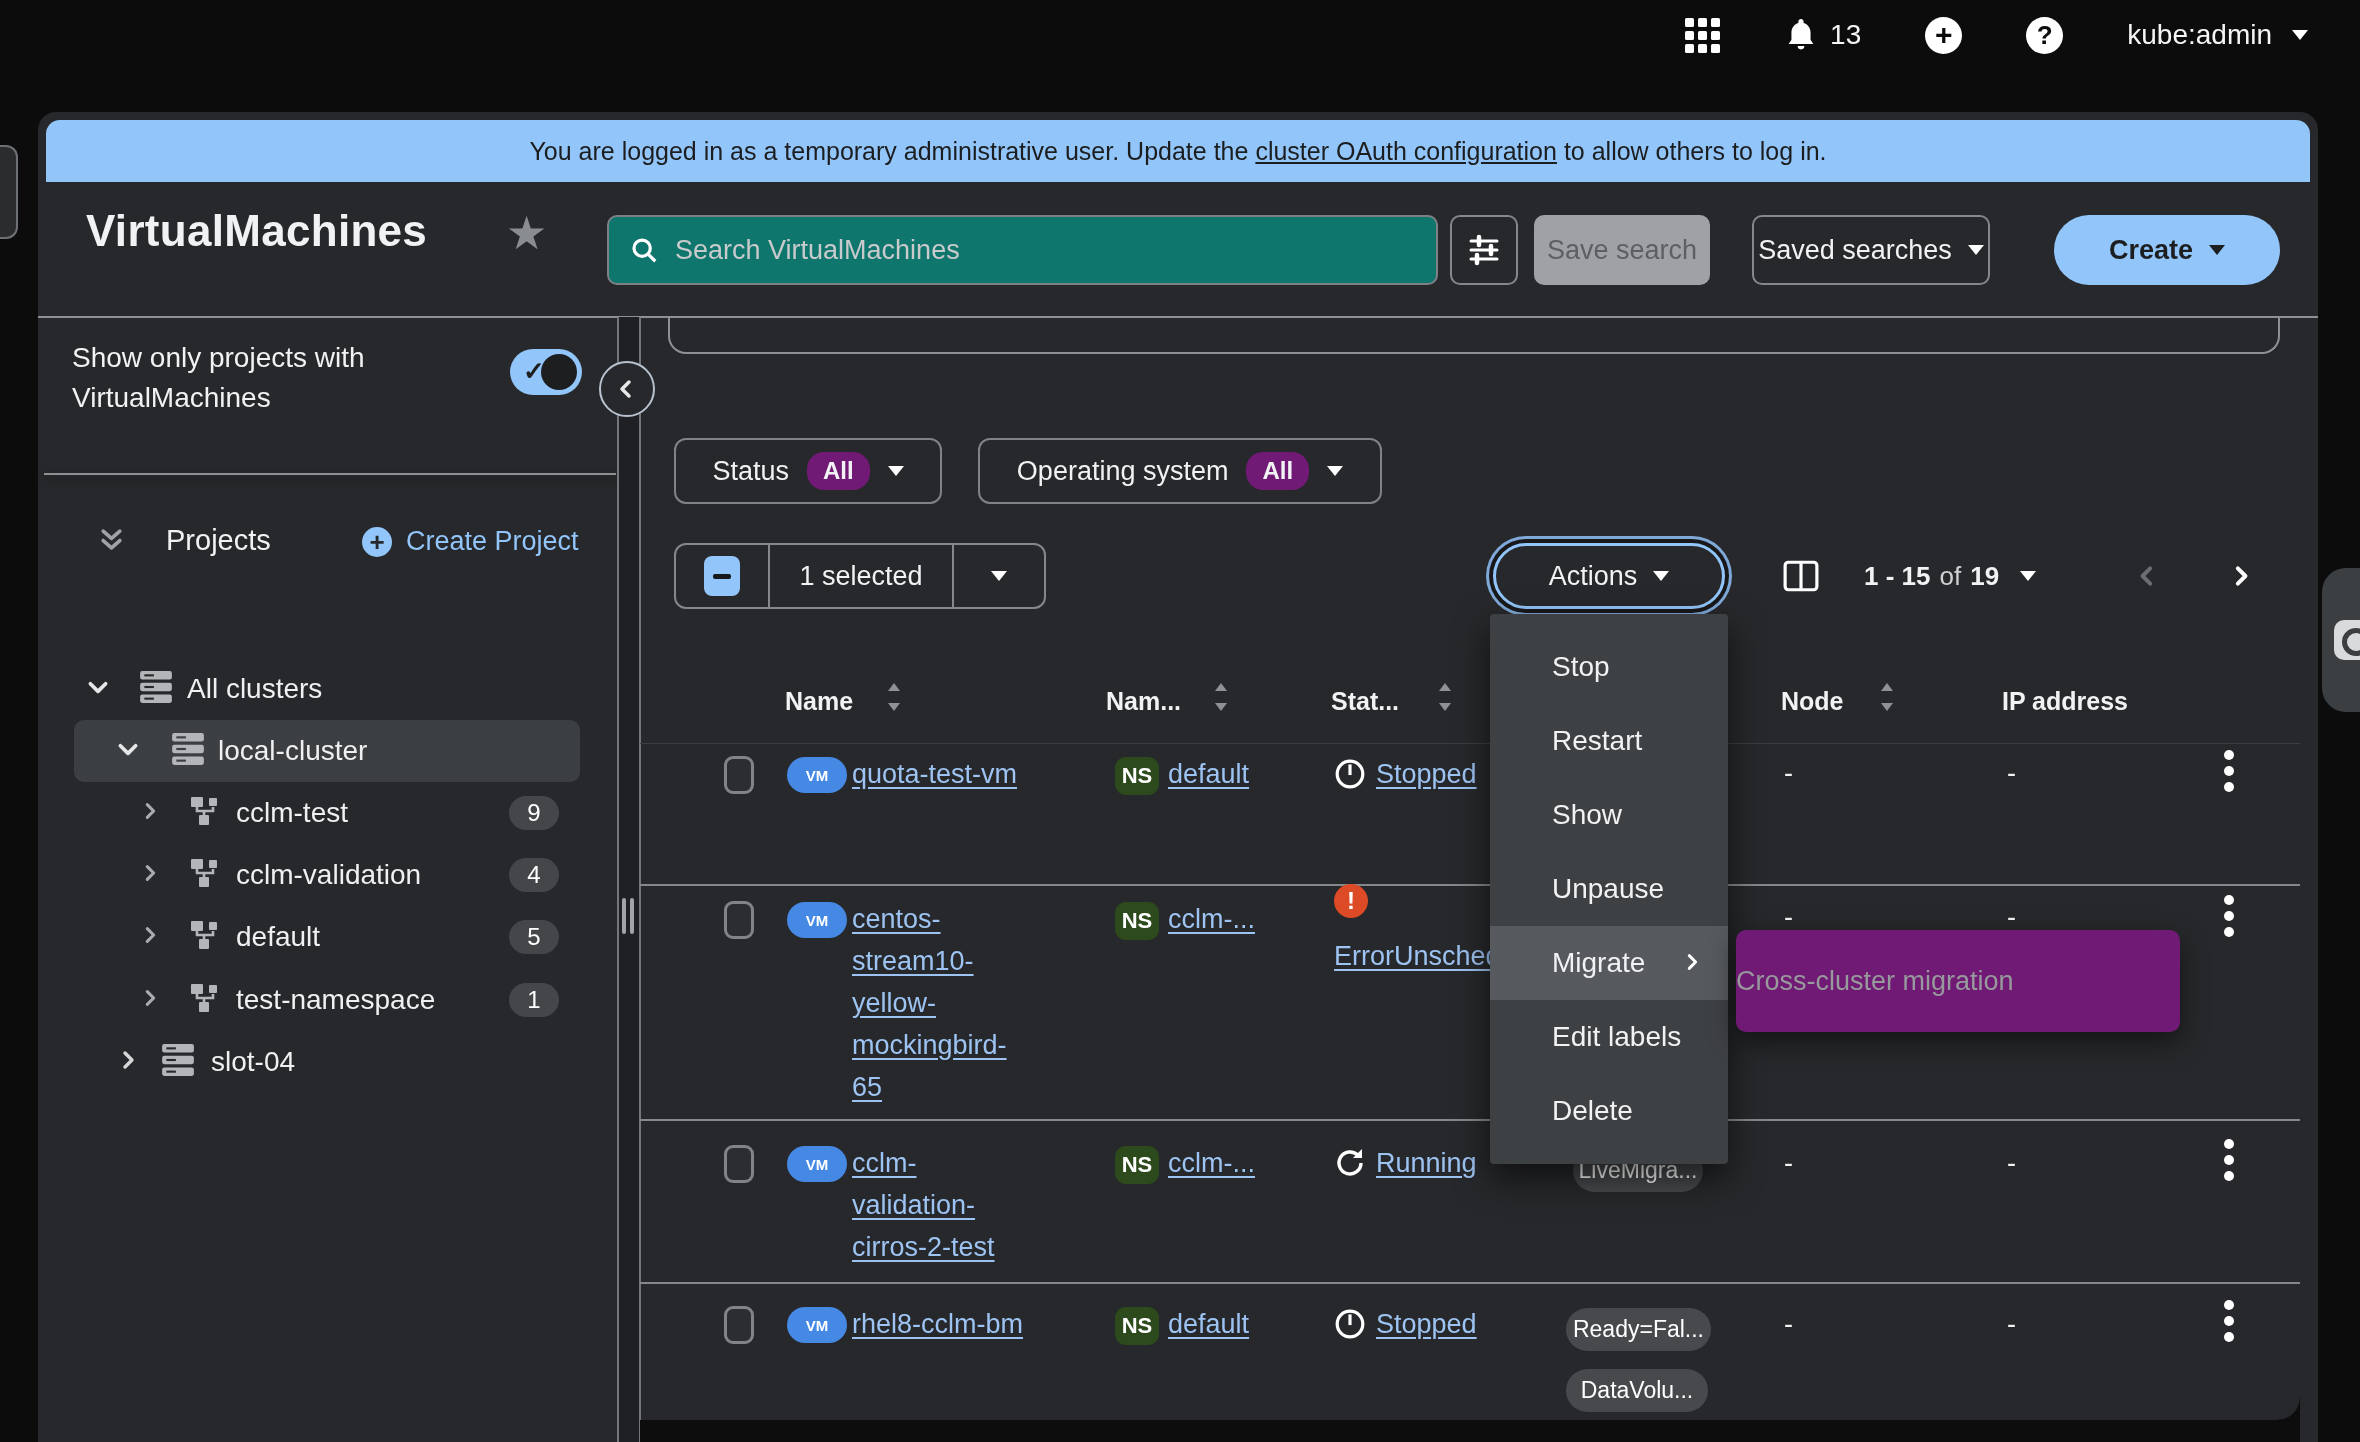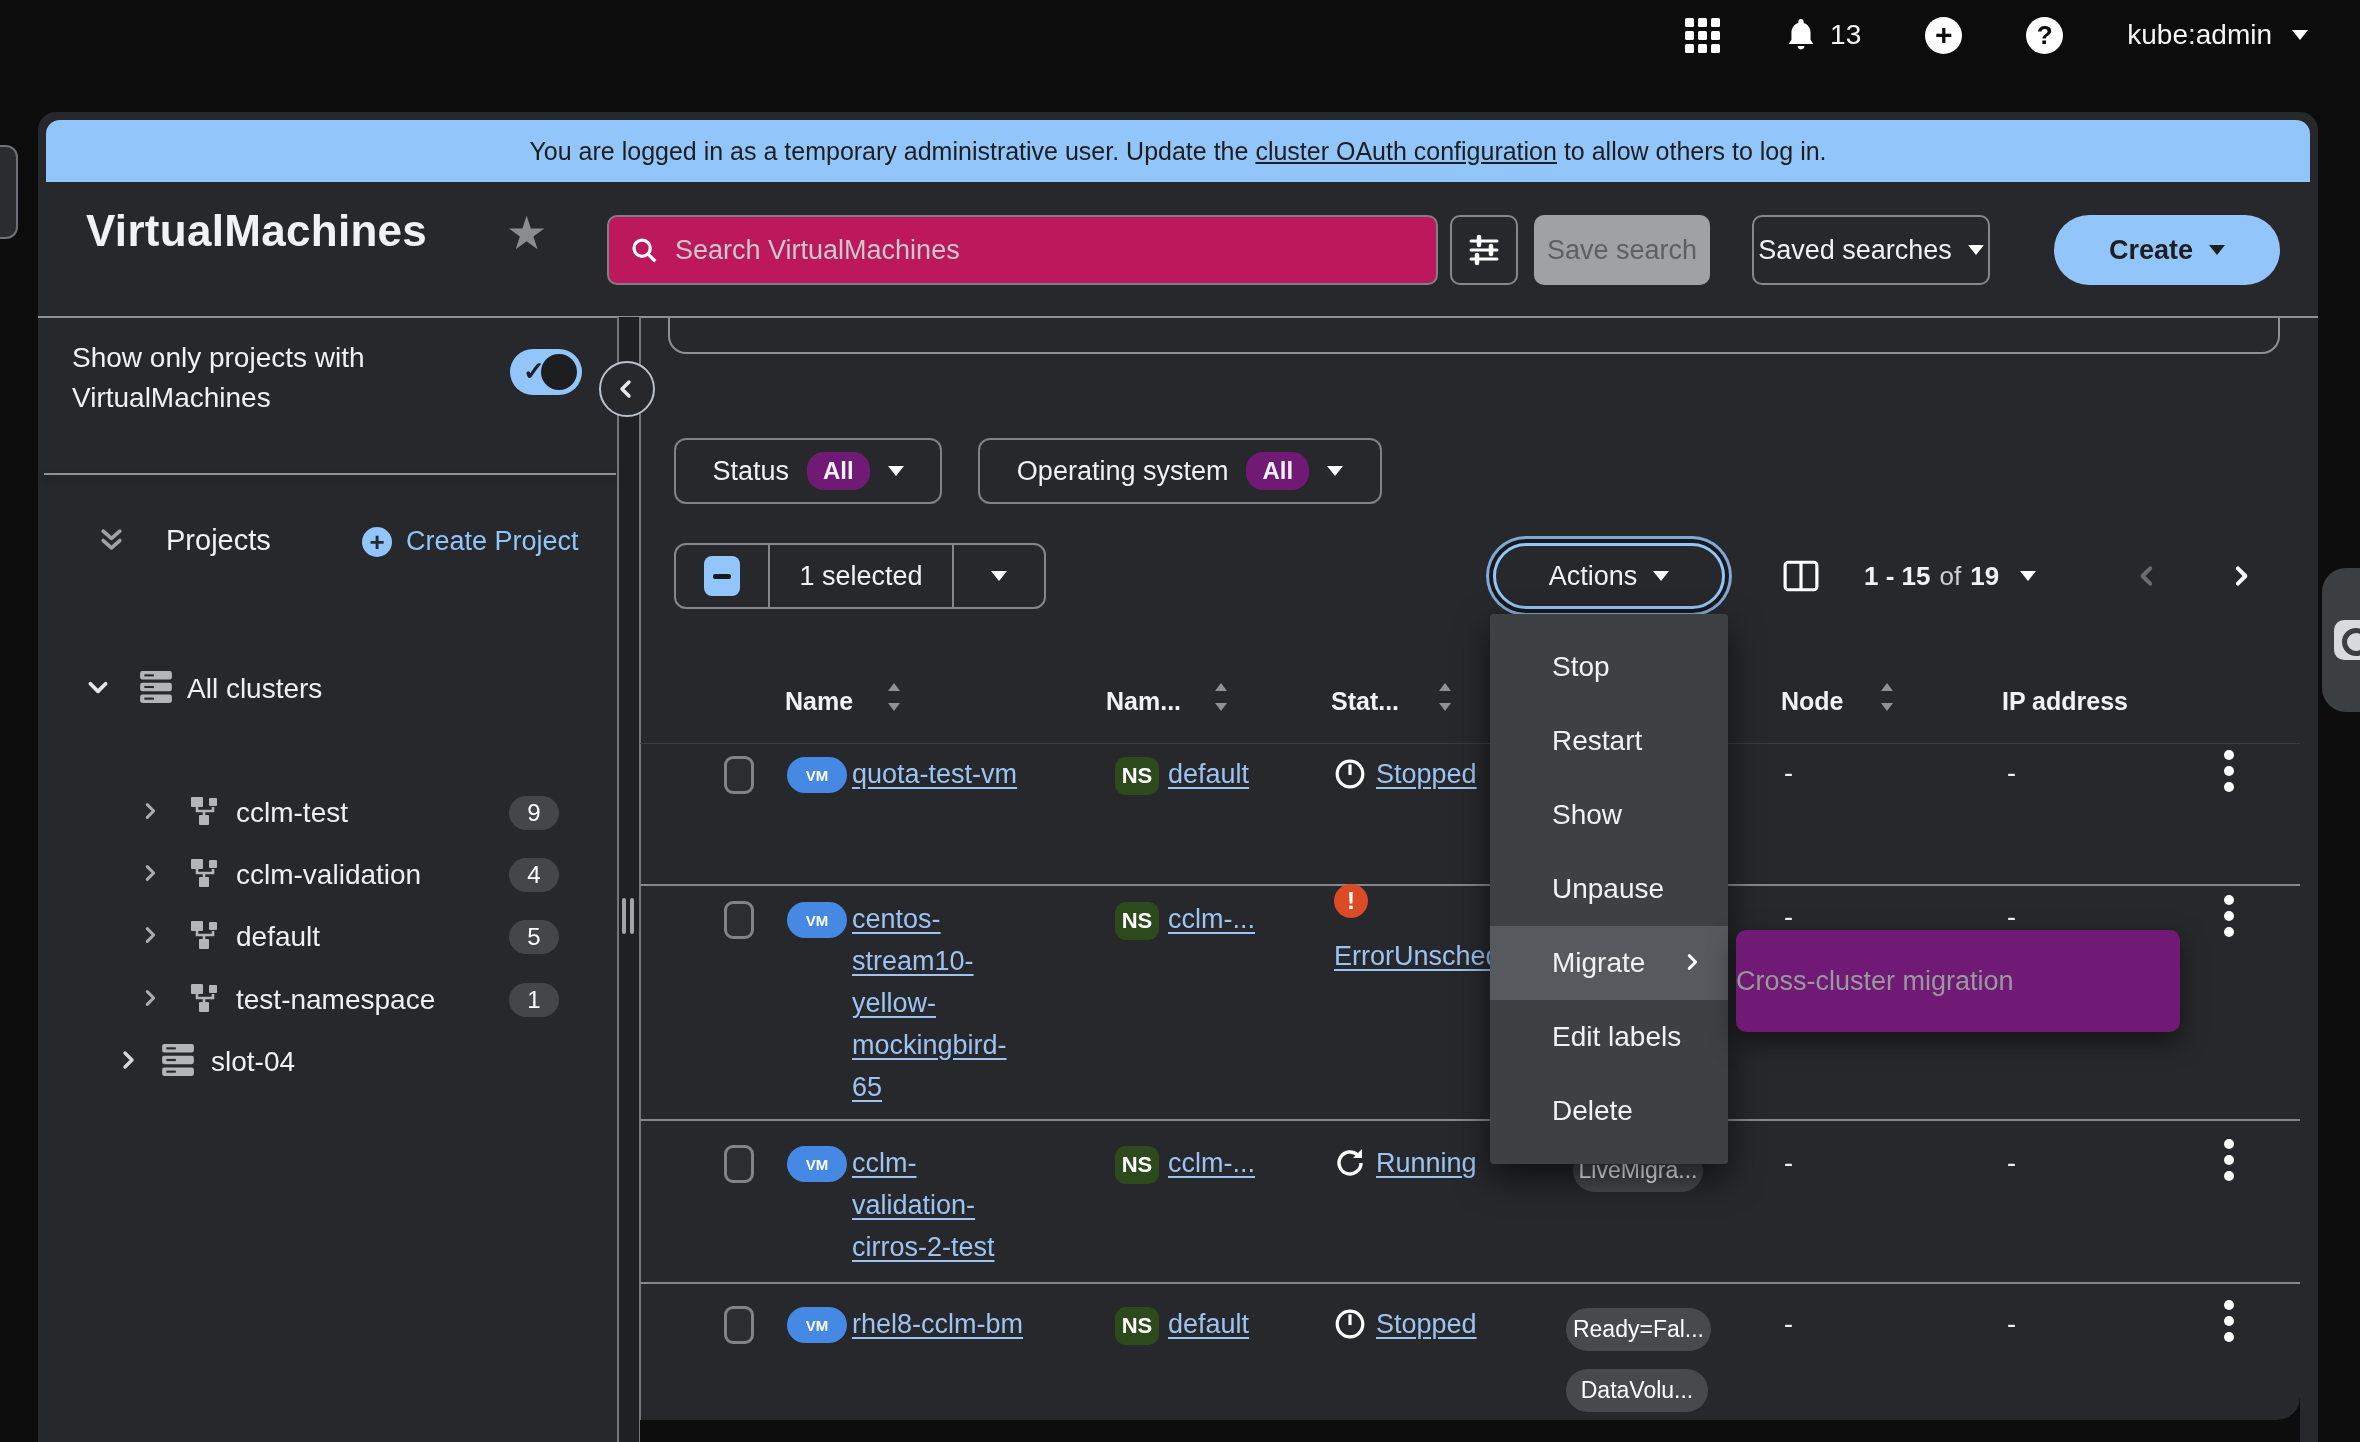--- a/index.html
+++ b/index.html
@@ -33,21 +33,21 @@
   
   .window{position:absolute;left:38px;top:112px;width:2280px;height:1330px;background:#27282b;
     border-radius:18px 18px 0 0;overflow:hidden;}
   .banner{position:absolute;left:8px;top:8px;width:2264px;height:62px;background:#92c5f9;
     border-radius:14px 14px 0 0;display:flex;align-items:center;justify-content:center;
     color:#1c1d1f;font-size:25px;}
   .banner a{color:#1c1d1f;text-decoration:underline;cursor:pointer;}
   .page-title{left:48px;top:94px;font-size:44px;font-weight:600;letter-spacing:.3px;}
   .star-ico{left:468px;top:98px;font-size:46px;color:#8a8d90;line-height:1;cursor:pointer;}
   .search-box{left:569px;top:103px;width:831px;height:70px;border:2px solid #7d8084;border-radius:10px;
-    background:#be185d;display:flex;align-items:center;gap:14px;padding:4px 20px;box-sizing:border-box;}
+    background:#0f766e;display:flex;align-items:center;gap:14px;padding:4px 20px;box-sizing:border-box;}
   .search-box input{flex:1;background:transparent;border:none;outline:none;color:#e8e9ea;font-size:27px;
     font-family:"Liberation Sans",sans-serif;}
   .search-box input::placeholder{color:#c9cacc;opacity:1;}
   .btn{display:flex;align-items:center;justify-content:center;gap:16px;box-sizing:border-box;
     cursor:pointer;font-size:27px;}
   .filter-btn{left:1412px;top:103px;width:68px;height:70px;border:2px solid #85878b;border-radius:10px;}
   .save-search{left:1496px;top:103px;width:176px;height:70px;background:#a0a1a4;color:#5d5f63;
     border-radius:10px;}
   .saved-searches{left:1714px;top:103px;width:238px;height:70px;border:2px solid #85878b;
     border-radius:10px;color:#f2f2f3;}
@@ -235,20 +235,38 @@
               <rect x="2" y="23" width="30" height="8" rx="2"></rect>
             </g>
             <g fill="#27282b">
               <rect x="6" y="4" width="9" height="2"></rect>
               <rect x="6" y="15" width="9" height="2"></rect>
               <rect x="6" y="26" width="9" height="2"></rect>
             </g>
           </svg></span>
       <span class="tree-label" style="left:149px;">All clusters</span>
     </div>
+    <div class="tree-row selected" style="top:608px;">
+      <span style="left:78px;"><svg width="24" height="24" viewBox="0 0 22 22" fill="none" stroke="#e6e7e9" stroke-width="3.4" stroke-linecap="round" stroke-linejoin="round">
+            <path d="M4 8l7 7 7-7"></path>
+          </svg></span>
+      <span style="left:132px;"><svg width="36" height="34" viewBox="0 0 34 32">
+            <g fill="#b3b5b8">
+              <rect x="2" y="1" width="30" height="8" rx="2"></rect>
+              <rect x="2" y="12" width="30" height="8" rx="2"></rect>
+              <rect x="2" y="23" width="30" height="8" rx="2"></rect>
+            </g>
+            <g fill="#3c3f42">
+              <rect x="6" y="4" width="9" height="2"></rect>
+              <rect x="6" y="15" width="9" height="2"></rect>
+              <rect x="6" y="26" width="9" height="2"></rect>
+            </g>
+          </svg></span>
+      <span class="tree-label" style="left:180px;">local-cluster</span>
+    </div>
     <div class="tree-row" style="top:670px;">
       <span style="left:102px;"><svg width="20" height="20" viewBox="0 0 22 22" fill="none" stroke="#a9acaf" stroke-width="3.4" stroke-linecap="round" stroke-linejoin="round">
             <path d="M8 4l7 7-7 7"></path>
           </svg></span>
       <span style="left:152px;"><svg width="30" height="30" viewBox="0 0 30 30">
             <g fill="#b3b5b8">
               <rect x="1" y="1" width="12" height="10" rx="1"></rect>
               <rect x="19" y="2" width="8" height="8" rx="1"></rect>
               <rect x="9" y="19" width="10" height="10" rx="1"></rect>
             </g>

